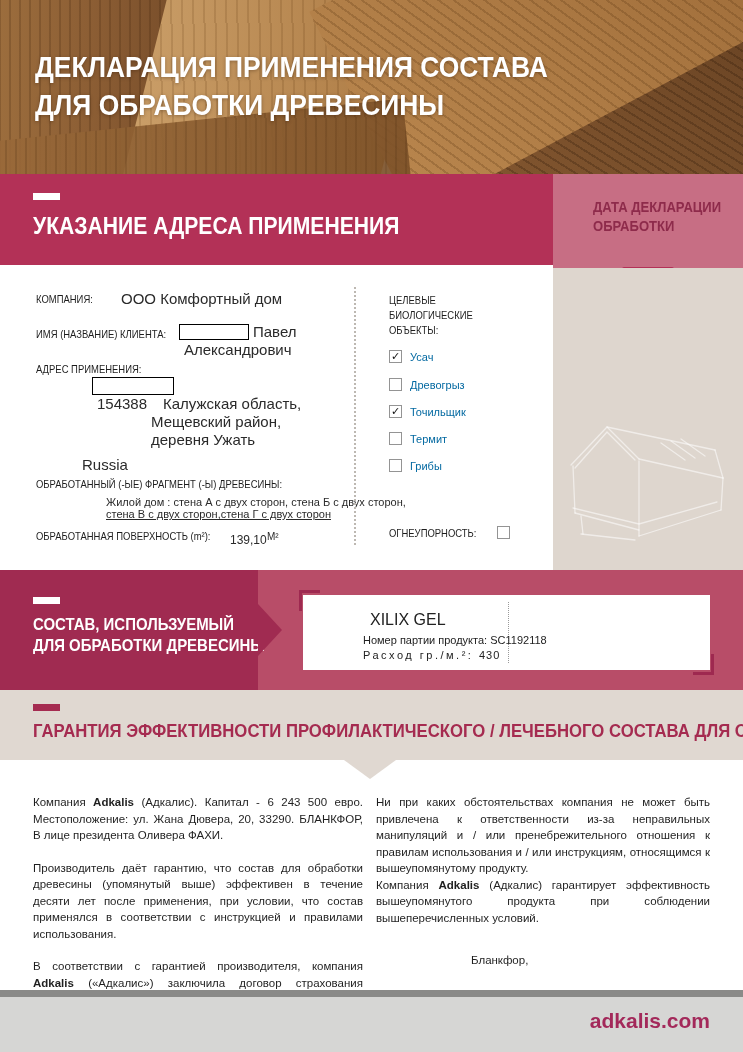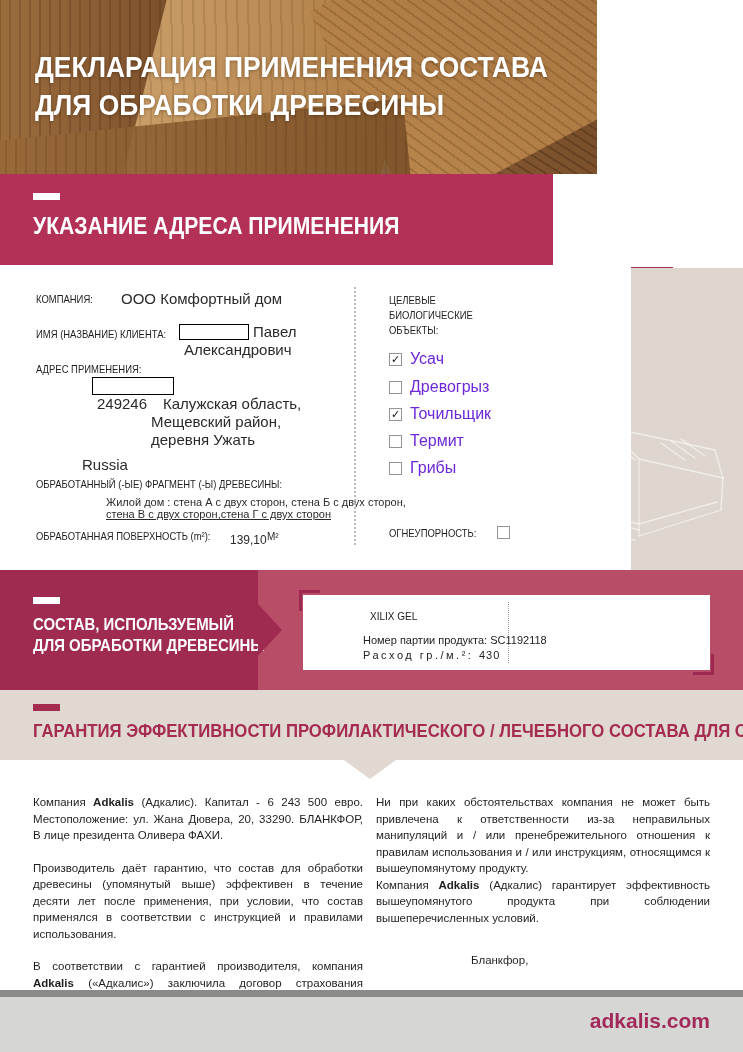--- a/index.html
+++ b/index.html
@@ -1,20 +1,20 @@
 <!DOCTYPE html>
 <html><head>
 <meta charset="utf-8">
 <style>
   html,body { margin:0; padding:0; background:#f0f0f0; }
   .page { position:relative; width:743px; height:1052px; margin:0 auto; background:#fff;
           font-family:"Liberation Sans", sans-serif; overflow:hidden; }
 
   
-  .hero { position:absolute; left:0; top:0; width:597px; height:174px; background:#d9d9db; overflow:hidden; }
+  .hero { position:absolute; left:0; top:0; width:743px; height:174px; background:#d9d9db; overflow:hidden; }
   .plank { position:absolute; }
   .plank1 { left:-45px; top:-70px; width:235px; height:320px; transform:rotate(-10deg);
     background: repeating-linear-gradient(100deg, rgba(55,28,6,.20) 0 2px, rgba(0,0,0,0) 2px 10px),
                 linear-gradient(100deg,#a87944,#8a5c33 60%,#6f4726); }
   .plank2 { left:148px; top:-90px; width:250px; height:360px; transform:rotate(14deg);
     background: repeating-linear-gradient(75deg, rgba(90,50,10,.16) 0 2px, rgba(0,0,0,0) 2px 11px),
                 linear-gradient(75deg,#cda26c,#a9763f); }
   .plank3 { left:340px; top:-130px; width:560px; height:270px; transform:rotate(-27deg);
     background: repeating-linear-gradient(63deg, rgba(80,45,10,.22) 0 2px, rgba(0,0,0,0) 2px 9px),
                 linear-gradient(63deg,#bb884f,#946231); }
@@ -44,46 +44,46 @@
   .date-box { position:absolute; left:32px; top:30px; width:122px; height:42px; background:#fff; }
   .date-value { display:block; line-height:42px; text-align:right; padding-right:9px;
     font-size:16.5px; color:#1a1a1a; }
   .brk-tl { position:absolute; left:-4px; top:-5px; width:18px; height:18px;
     border-left:3px solid #9e2950; border-top:3px solid #9e2950; }
   .brk-br { position:absolute; right:-4px; bottom:-5px; width:18px; height:18px;
     border-right:3px solid #9e2950; border-bottom:3px solid #9e2950; }
   .house { position:absolute; left:12px; top:150px; }
 
   
-  .form { position:absolute; left:0; top:265px; width:631px; height:305px; background:#fff; }
+  .form { position:absolute; left:0; top:265px; width:553px; height:305px; background:#fff; }
   .lbl { position:absolute; font-size:11px; color:#1d1d1d; transform:scaleX(.86);
     transform-origin:0 0; white-space:nowrap; }
   .val { position:absolute; font-size:15px; color:#2a2a2a; white-space:nowrap; }
   .small-val { position:absolute; font-size:11px; color:#2a2a2a; white-space:nowrap; }
   .redact { position:absolute; background:#fff; border:1px solid #000; }
   .vdots { position:absolute; left:354px; top:22px; height:258px; border-left:2px dotted #bdb8b2; }
   .targets-label { position:absolute; left:389px; top:28px; font-size:11px; line-height:15px;
     color:#1d1d1d; white-space:pre-line; transform:scaleX(.86); transform-origin:0 0; }
   .cb-row { position:absolute; left:389px; display:flex; align-items:center; }
   .cb { display:inline-block; width:11px; height:11px; border:1px solid #949494; background:#fff;
     font-size:11px; line-height:11px; text-align:center; color:#111; flex:0 0 auto; }
-  .cb-label { margin-left:8px; font-size:16px; color:#6d28d9; white-space:nowrap; }
+  .cb-label { margin-left:8px; font-size:11px; color:#0369a1; white-space:nowrap; }
   .fire-box { position:absolute; left:497px; top:261px; }
 
   
   .compose { position:absolute; left:0; top:570px; width:743px; height:120px; background:#b84d68; }
   .compose-dark { position:absolute; left:0; top:0; width:258px; height:120px; background:#a02b51; }
   .compose-chevron { position:absolute; left:258px; top:34px; width:0; height:0;
     border-top:26px solid transparent; border-bottom:26px solid transparent; border-left:24px solid #a02b51; }
   .compose-dash { position:absolute; left:33px; top:27px; width:27px; height:7px; background:#fff; }
   .compose-title { position:absolute; left:33px; top:44px; color:#fff; font-size:17px; font-weight:bold;
     line-height:21px; transform:scaleX(.88); transform-origin:0 0; white-space:nowrap; }
   .product-box { position:absolute; left:303px; top:25px; width:407px; height:75px; background:#fff; }
   .pb-dots { position:absolute; left:205px; top:7px; height:61px; border-left:1px dotted #9a9a9a; }
-  .pb-name { position:absolute; left:67px; top:16px; font-size:10px; color:#222; }
+  .pb-name { position:absolute; left:67px; top:16px; font-size:16px; color:#222; }
   .pb-batch { position:absolute; left:60px; top:39px; font-size:11px; color:#222; }
   .pb-cons { position:absolute; left:60px; top:54px; font-size:11px; color:#222; letter-spacing:2.5px; }
   .pb-cons .cons-val { letter-spacing:1px; }
 
   
   .guar { position:absolute; left:0; top:690px; width:743px; height:70px; background:#e0d8d1; }
   .dash-maroon { position:absolute; left:33px; top:14px; width:27px; height:7px; background:#a52b50; }
   .guar-title { position:absolute; left:33px; top:30px; color:#a52b50; font-size:19px; font-weight:bold;
     transform:scaleX(.88); transform-origin:0 0; white-space:nowrap; }
   .guar-tri { position:absolute; left:344px; top:760px; width:0; height:0;
@@ -119,20 +119,24 @@
     <div class="plank plank5"></div>
     <div class="hero-title">
       <div>ДЕКЛАРАЦИЯ ПРИМЕНЕНИЯ СОСТАВА</div>
       <div>ДЛЯ ОБРАБОТКИ ДРЕВЕСИНЫ</div>
     </div>
   </div>
 
   <div class="addr-band">
     <div class="dash-white"></div>
     <div class="addr-title">УКАЗАНИЕ АДРЕСА ПРИМЕНЕНИЯ</div>
+  </div>
+  <div class="date-band">
+    <div class="date-label">ДАТА ДЕКЛАРАЦИИ
+ОБРАБОТКИ</div>
   </div>
   <div class="date-tri"></div>
 
   <div class="beige-col">
     <svg class="house" width="160" height="125" viewBox="0 0 160 125">
       <g fill="none" stroke="#ffffff" stroke-opacity="0.55" stroke-width="1.3" stroke-linecap="round">
         <path d="M6,47 L42,9 L74,41"></path>
         <path d="M10,50 L42,14 L70,42"></path>
         <path d="M42,9 L150,32"></path>
         <path d="M74,41 L158,60"></path>
@@ -156,21 +160,21 @@
     <span class="lbl" style="left:36px; top:28px;">КОМПАНИЯ:</span>
     <span class="val" style="left:121px; top:25px;">ООО Комфортный дом</span>
 
     <span class="lbl" style="left:36px; top:63px;">ИМЯ (НАЗВАНИЕ) КЛИЕНТА:</span>
     <span class="redact" style="left:179px; top:59px; width:68px; height:14px;"></span>
     <span class="val" style="left:253px; top:58px;">Павел</span>
     <span class="val" style="left:184px; top:76px;">Александрович</span>
 
     <span class="lbl" style="left:36px; top:98px;">АДРЕС ПРИМЕНЕНИЯ:</span>
     <span class="redact" style="left:92px; top:112px; width:80px; height:16px;"></span>
-    <span class="val" style="left:97px; top:130px;">249246</span>
+    <span class="val" style="left:97px; top:130px;">154388</span>
     <span class="val" style="left:163px; top:130px;">Калужская область,</span>
     <span class="val" style="left:151px; top:148px;">Мещевский район,</span>
     <span class="val" style="left:151px; top:166px;">деревня Ужать</span>
     <span class="val" style="left:82px; top:191px;">Russia</span>
 
     <span class="lbl" style="left:36px; top:213px;">ОБРАБОТАННЫЙ (-ЫЕ) ФРАГМЕНТ (-Ы) ДРЕВЕСИНЫ:</span>
     <span class="small-val" style="left:106px; top:231px;">Жилой дом : стена А с двух сторон, стена Б с двух сторон,</span>
     <span class="small-val" style="left:106px; top:243px;text-decoration:underline;">стена В с двух сторон,стена Г с двух сторон</span>
 
     <span class="lbl" style="left:36px; top:265px;">ОБРАБОТАННАЯ ПОВЕРХНОСТЬ (m²):</span>

